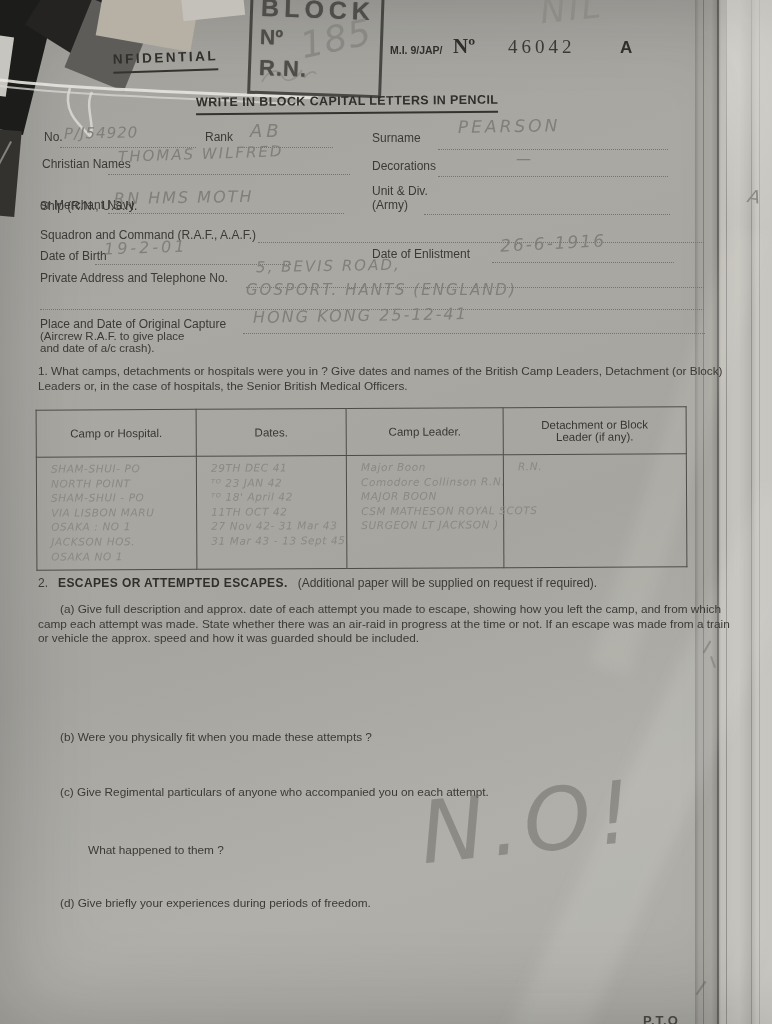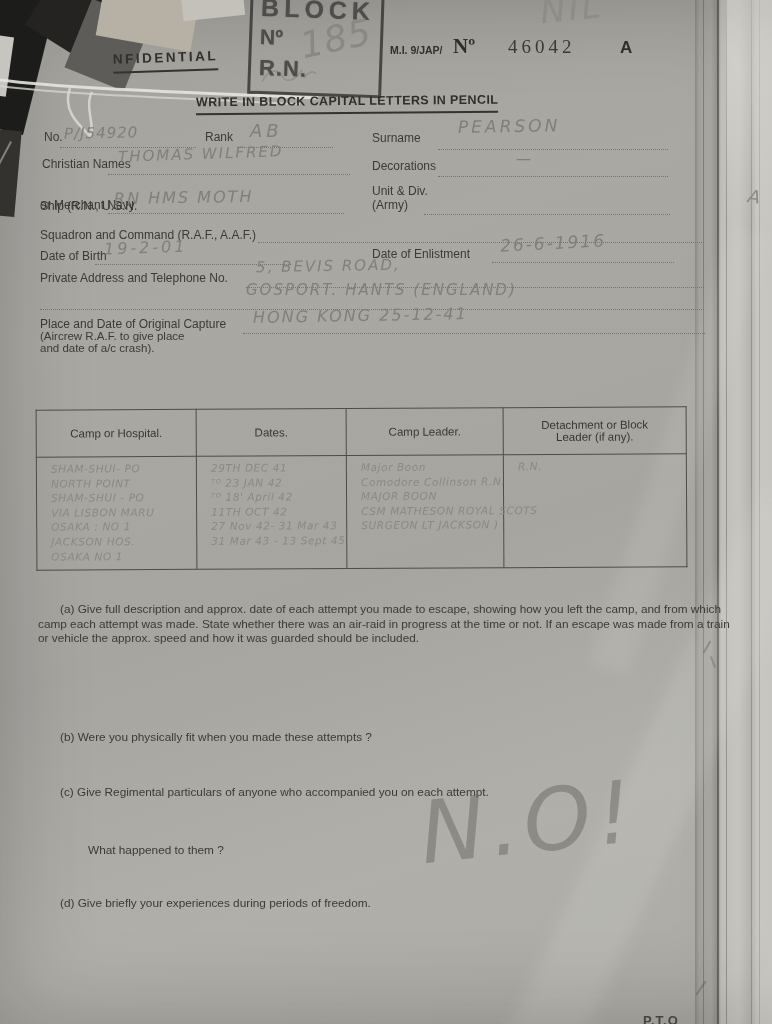--- a/index.html
+++ b/index.html
@@ -110,20 +110,21 @@
   <div class="abs hand" style="left:118px;top:145px;font-size:15px;letter-spacing:2px;transform:rotate(-2deg);">THOMAS WILFRED</div>
   <div class="abs hand" style="left:516px;top:150px;font-size:15px;">—</div>
   <div class="abs hand" style="left:114px;top:188px;font-size:16px;letter-spacing:2px;transform:rotate(-1deg);">RN  HMS MOTH</div>
   <div class="abs hand" style="left:104px;top:238px;font-size:16px;letter-spacing:3px;transform:rotate(-2deg);">19-2-01</div>
   <div class="abs hand" style="left:500px;top:233px;font-size:17px;letter-spacing:2px;transform:rotate(-3deg);">26-6-1916</div>
   <div class="abs hand" style="left:256px;top:257px;font-size:15px;letter-spacing:2px;transform:rotate(-1deg);">5, BEVIS  ROAD,</div>
   <div class="abs hand" style="left:246px;top:281px;font-size:15px;letter-spacing:2px;">GOSPORT.    HANTS   (ENGLAND)</div>
   <div class="abs hand" style="left:253px;top:306px;font-size:16px;letter-spacing:2px;transform:rotate(-1deg);">HONG KONG   25-12-41</div>
   <div class="abs hand" style="left:748px;top:186px;font-size:18px;color:#8c8a84;transform:rotate(8deg);">A</div>
 
+  <div class="abs para" style="left:38px;top:364px;width:700px;">1.   What camps, detachments or hospitals were you in ?    Give dates and names of the British Camp Leaders,  Detachment (or Block) Leaders or, in the case of hospitals, the Senior British Medical Officers.</div>
 
   <div class="abs" style="left:36px;top:408px;transform:rotate(-0.3deg);">
     <table class="camps">
       <colgroup>
         <col style="width:160px">
           <col style="width:150px">
           <col style="width:157px">
           <col style="width:183px">
       </colgroup>
       <tbody>
@@ -160,20 +161,25 @@
               <div>SURGEON LT JACKSON )</div>
             </td>
         <td class="cell-hand">
               <div>R.N.</div>
             </td>
       </tr>
     </tbody>
       </table>
   </div>
 
+  <div class="abs" style="left:38px;top:576px;width:700px;font-size:12px;color:#3b3a36;">
+    <span>2.</span>&nbsp;&nbsp;
+    <span class="printb" style="font-weight:bold;letter-spacing:0.4px;">ESCAPES OR ATTEMPTED ESCAPES.</span>&nbsp;&nbsp;
+    <span>(Additional paper will be supplied on request if required).</span>
+  </div>
   <div class="abs para" style="left:38px;top:602px;width:702px;text-indent:22px;">(a)   Give full description and approx. date of each attempt you made to escape, showing how you left the camp,  and from which camp each attempt was made.   State whether there was an air-raid in progress at the time or not.   If an escape was made from a train or vehicle the approx. speed and how it was guarded should be included.</div>
   <div class="abs para" style="left:60px;top:730px;width:650px;">(b)   Were you physically fit when you made these attempts ?</div>
   <div class="abs para" style="left:60px;top:785px;width:650px;">(c)   Give Regimental particulars of anyone who accompanied you on each attempt.</div>
   <div class="abs para" style="left:88px;top:843px;width:400px;">What happened to them ?</div>
   <div class="abs para" style="left:60px;top:896px;width:650px;">(d)   Give briefly your experiences during periods of freedom.</div>
 
   <div class="abs" style="left:420px;top:772px;font-family:'DejaVu Sans',sans-serif;font-style:italic;font-size:86px;color:rgba(112,110,104,0.55);transform:rotate(-6deg);letter-spacing:6px;">N.O!</div>
 
   <div class="abs" style="left:706px;top:640px;width:2px;height:14px;background:rgba(110,108,102,0.5);transform:rotate(30deg);"></div>
   <div class="abs" style="left:712px;top:656px;width:2px;height:12px;background:rgba(110,108,102,0.45);transform:rotate(-20deg);"></div>

